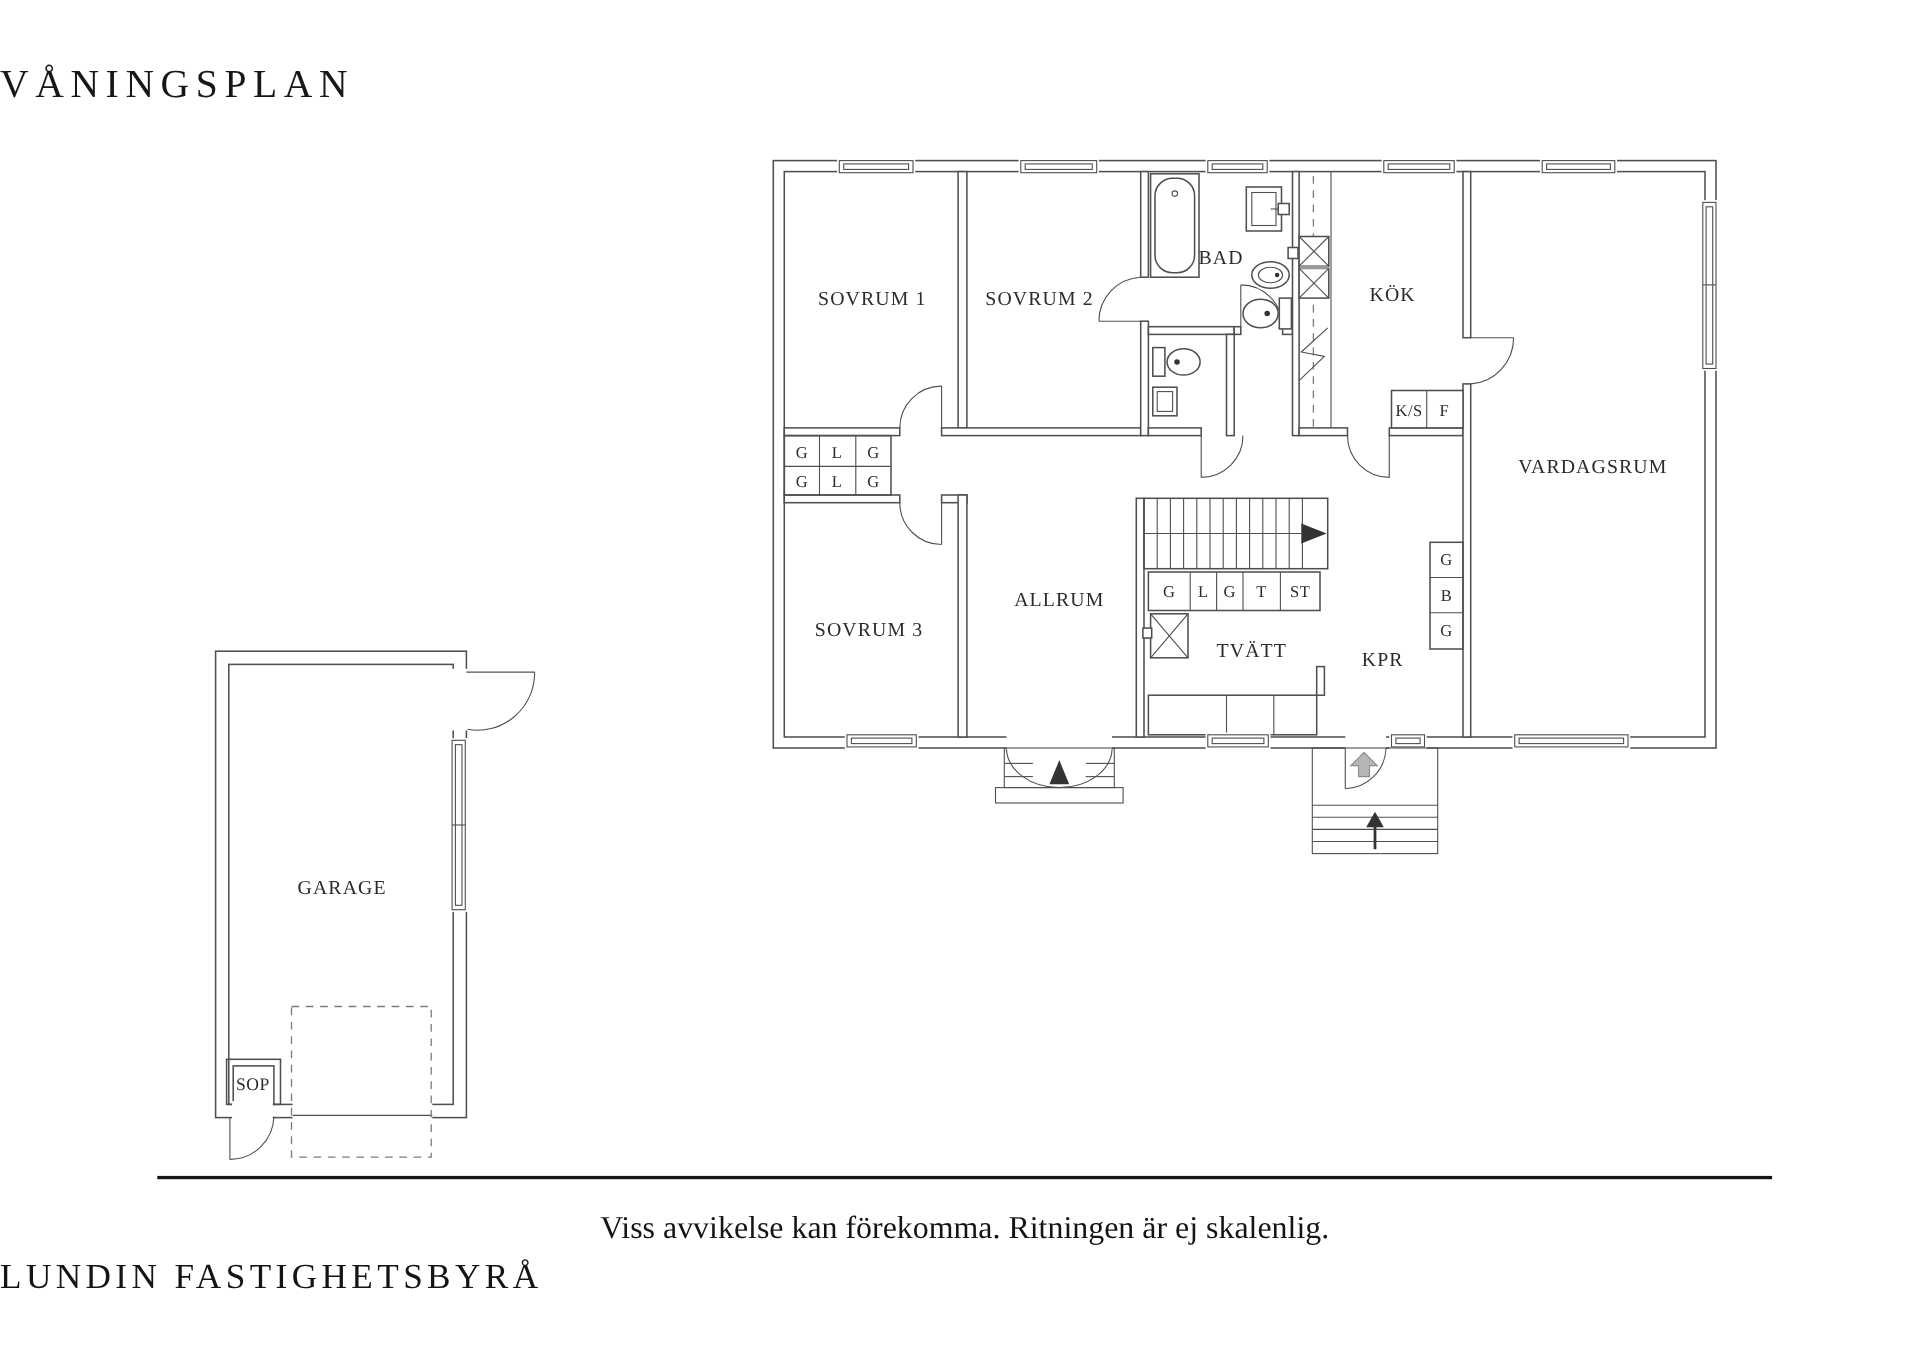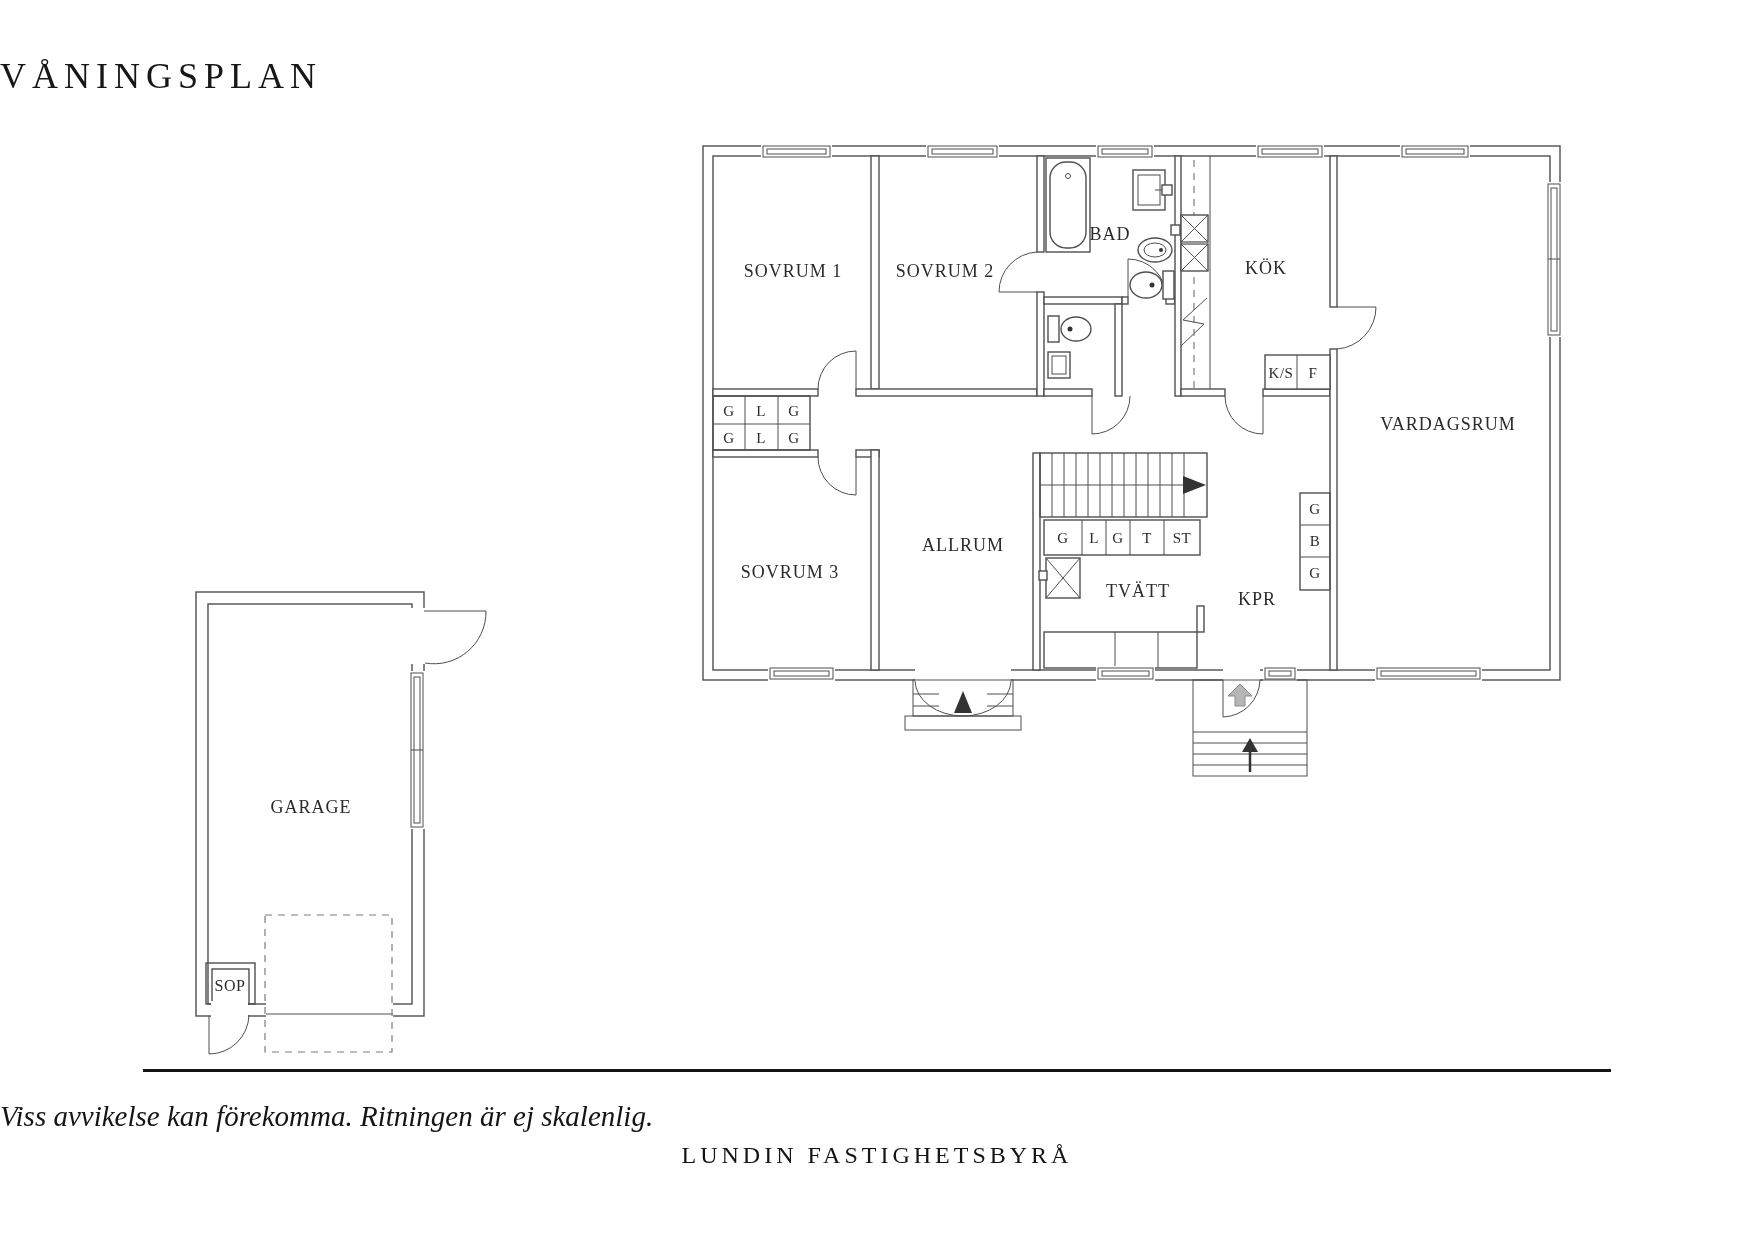--- a/index.html
+++ b/index.html
@@ -2,24 +2,24 @@
 <html><head>
 <meta charset="utf-8">
 <style>
   html,body{margin:0;padding:0;background:#ffffff;}
   body{width:1754px;height:1240px;position:relative;overflow:hidden;
        font-family:"Liberation Serif","DejaVu Serif",serif;color:#1d1d1d;}
   .title{position:absolute;top:55px;left:0;width:100%;text-align:left;
          font-size:36px;letter-spacing:6px;color:#171717;}
   .plan-svg{position:absolute;left:0;top:0;}
   .divider{position:absolute;left:143px;top:1069px;width:1468px;height:3px;background:#151515;}
-  .disclaimer{position:absolute;top:1100px;left:0;width:100%;text-align:left;
-              font-style:italic;font-size:29px;color:#141414;}
-  .brand{position:absolute;top:1142px;left:0;width:100%;text-align:center;
-         font-size:24px;letter-spacing:4px;color:#141414;}
+  .disclaimer{position:absolute;top:1100px;left:0;width:100%;text-align:center;
+              font-size:29px;color:#141414;}
+  .brand{position:absolute;top:1142px;left:0;width:100%;
+         font-size:32px;letter-spacing:4px;color:#141414;}
   
   .w{stroke:#4f4f4f;stroke-width:1.4;fill:none;}
   .wf{stroke:#4f4f4f;stroke-width:1.4;fill:#ffffff;}
   .thin{stroke:#4f4f4f;stroke-width:1;fill:none;}
   .dash{stroke:#7d7d7d;stroke-width:1.2;fill:none;stroke-dasharray:7 6;}
   .erase{fill:#ffffff;stroke:none;}
   .blk{fill:#333333;stroke:none;}
   .grey{fill:#b5b5b5;stroke:#8d8d8d;stroke-width:1;}
   .lbl{font-family:"Liberation Serif","DejaVu Serif",serif;font-size:18px;
        letter-spacing:1px;text-anchor:middle;fill:#2b2b2b;}

